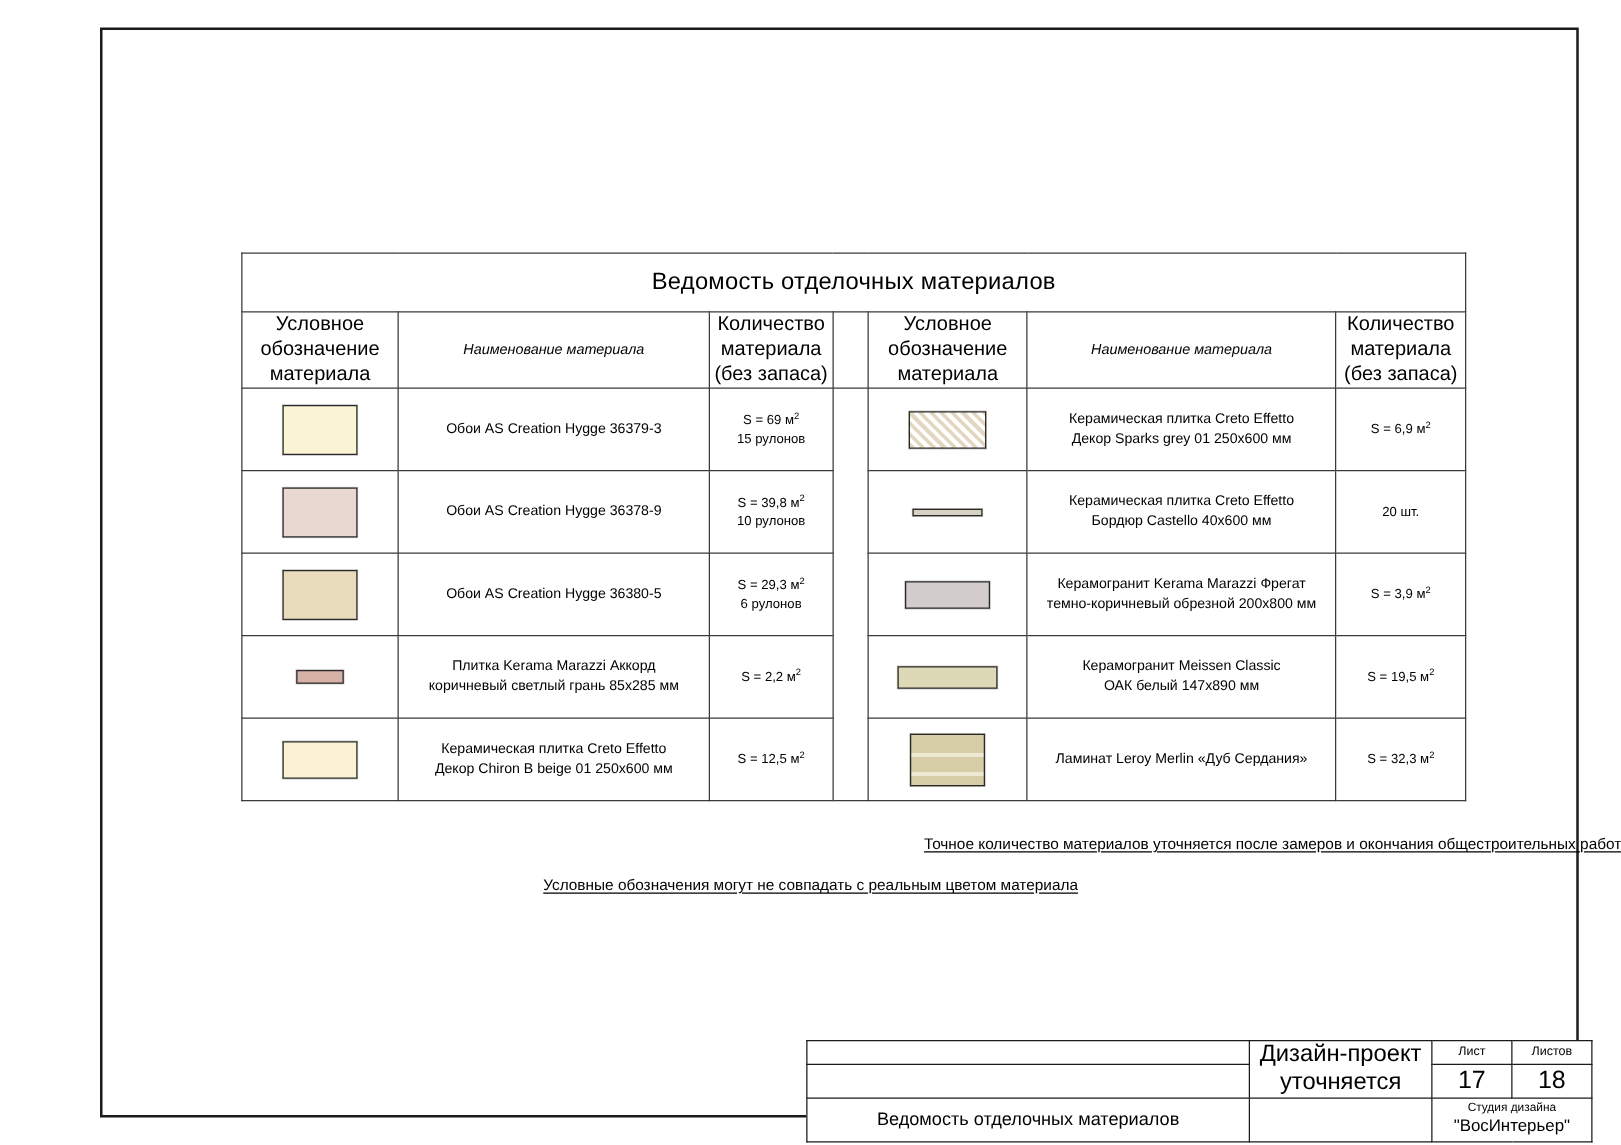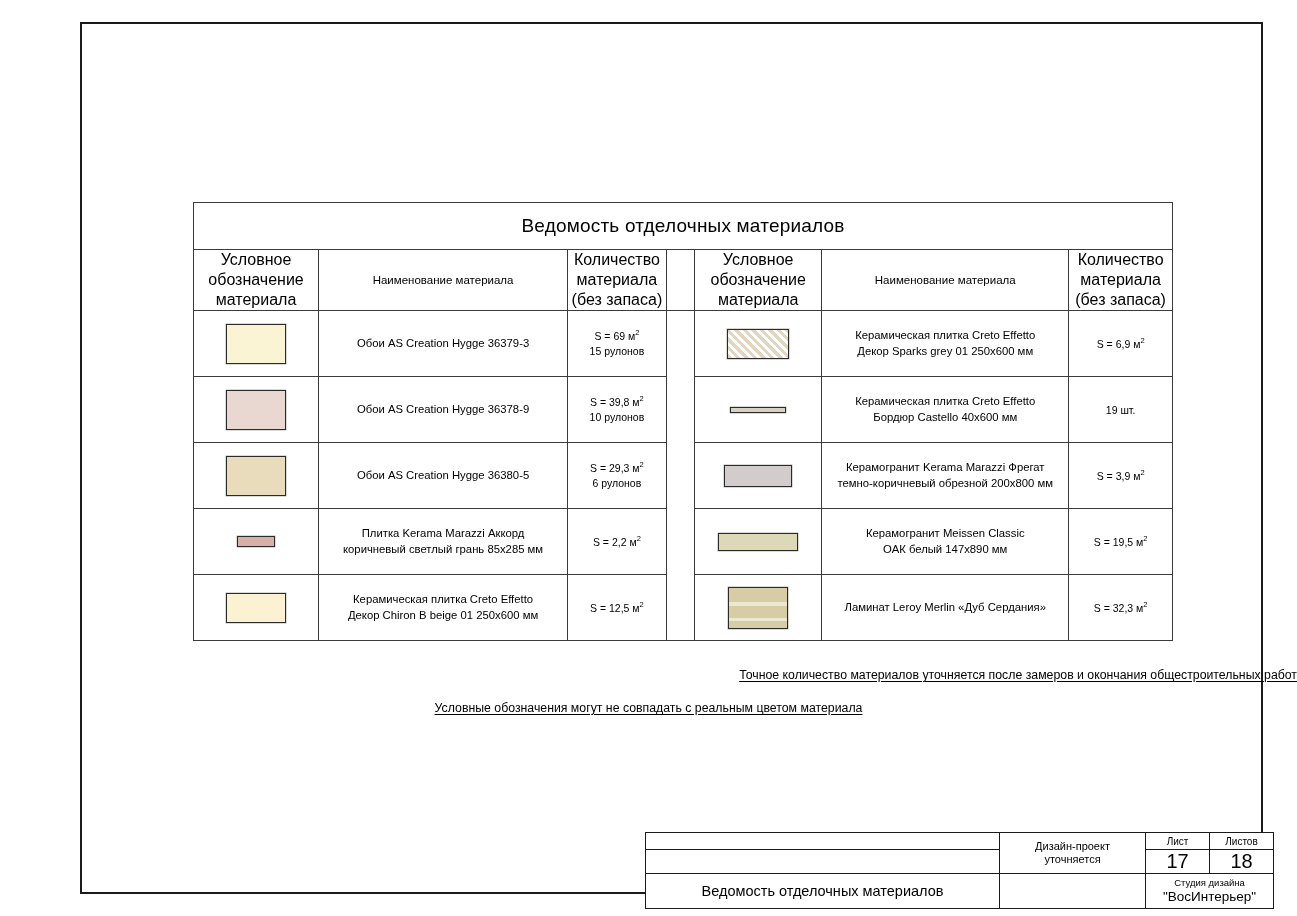--- a/index.html
+++ b/index.html
@@ -52,21 +52,21 @@
     letter-spacing: 0.2px;
     border: 2px solid #1b1b1b;
   }
 
   .head-cell {
     height: 52px;
     font-size: 16px;
     line-height: 1.25;
     padding: 2px 4px;
   }
-  .head-cell.wide { font-size: 11.5px; }
+  .head-cell.wide { font-size: 11.5px; font-style: italic; }
 
   .data-cell {
     height: 65px;
   }
   .name-cell {
     font-size: 11.3px;
     line-height: 1.35;
     padding: 3px 6px;
   }
   .qty-cell {
@@ -117,21 +117,21 @@
     table-layout: fixed;
     background: #ffffff;
   }
   #title-block td {
     border: 1px solid #1b1b1b;
     padding: 0 4px;
     text-align: center;
     vertical-align: middle;
   }
   #tb-project {
-    font-size: 11px;
+    font-size: 19px;
     line-height: 1.18;
     height: 32px;
   }
   #tb-sheet-label, #tb-total-label {
     font-size: 10px;
     height: 16px;
   }
   #tb-sheet-value, #tb-total-value {
     font-size: 20px;
     height: 16px;
@@ -240,21 +240,21 @@
       <td class="data-cell">
         <div class="swatch-wrap">
             <div class="swatch" style="width: 56px; height: 6px; background: rgb(216, 210, 196);"></div>
           </div>
       </td>
       <td class="data-cell name-cell">
         <span>Керамическая плитка Creto Effetto</span><br>
         <span>Бордюр Castello 40x600 мм</span>
       </td>
       <td class="data-cell qty-cell">
-        <span>19 шт.</span><sup></sup>
+        <span>20 шт.</span><sup></sup>
       </td>
     </tr>
 
     <tr class="data-row">
       <td class="data-cell">
         <div class="swatch-wrap">
             <div class="swatch" style="width: 60px; height: 40px; background: rgb(233, 220, 189);"></div>
           </div>
       </td>
       <td class="data-cell name-cell">

